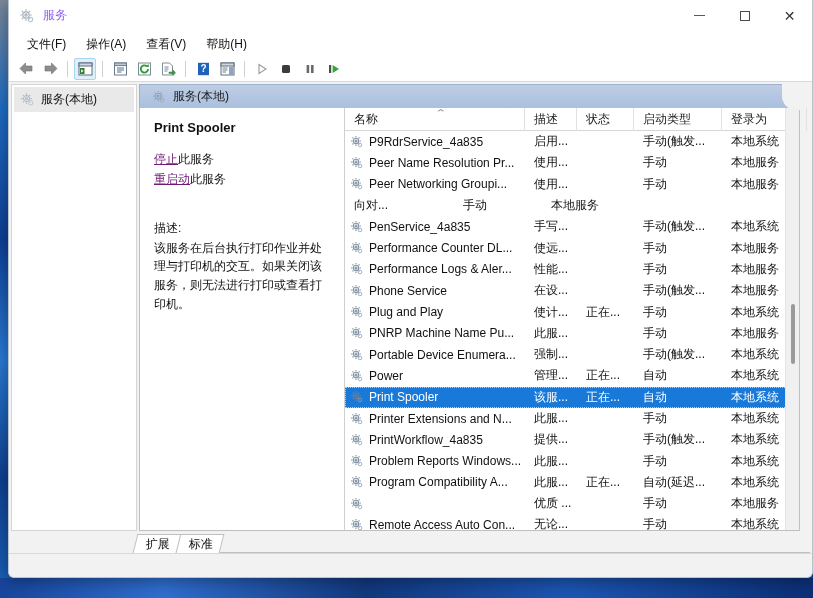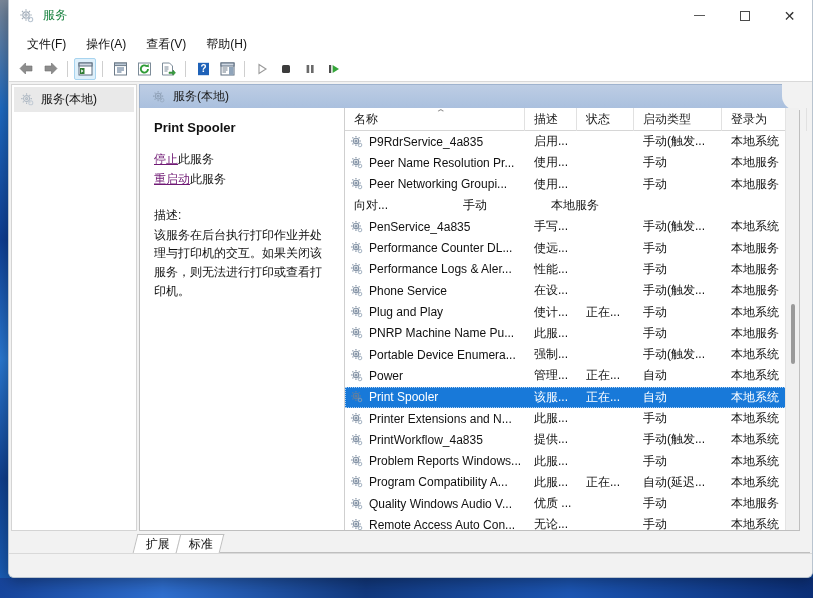--- a/index.html
+++ b/index.html
@@ -42,21 +42,21 @@
     height: 32px; background: #ffffff;
     display: flex; align-items: center;
     position: relative; flex: 0 0 32px;
     border-bottom: 1px solid #ffffff;
   }
   .title-icon {
     width: 16px; height: 16px; margin-left: 10px; margin-right: 8px;
     flex: 0 0 16px; opacity: .62;
   }
   .title-text {
-    font-size: 12px; color: #15803d; letter-spacing: .3px;
+    font-size: 12px; color: #8b5cf6; letter-spacing: .3px;
   }
   .win-buttons { margin-left: auto; display: flex; height: 32px; }
   .win-btn {
     width: 45px; height: 32px; display: flex; align-items: center; justify-content: center;
     font-size: 12px; color: #444; line-height: 1;
   }
   .glyph-min { display:block; width:11px; height:1px; background:#5a5a5a; }
   .glyph-max { display:block; width:10px; height:10px; border:1px solid #4a4a4a; }
   .glyph-close { display:block; font-size:14px; color:#333; font-family:"DejaVu Sans",sans-serif; }
 
@@ -114,21 +114,21 @@
     border:1px solid #bfbfbf; border-top:none; }
 
   
   .detail {
     width: 205px; flex: 0 0 205px; background: #fff; padding: 12px 14px 8px 14px;
     border-right: 1px solid #cfcfcf; overflow: hidden; font-size: 12px; color:#111;
   }
   .detail-title { font-weight: bold; font-size: 13px; margin-bottom: 16px; }
   .detail-link { color: #701a75; text-decoration: underline; cursor: pointer; }
   .detail-line { margin-bottom: 3px; line-height: 1.45; }
-  .detail-desc-label { margin-top: 18px; margin-bottom: 2px; }
+  .detail-desc-label { margin-top: 31px; margin-bottom: 2px; }
   .detail-desc { line-height: 1.55; }
 
   
   .list-wrap { flex: 1 1 auto; display: flex; flex-direction: column; min-width:0; background:#fff; position: relative;}
   .list-header {
     display: flex; height: 23px; flex: 0 0 23px;
     background: #ffffff; border-bottom: 1px solid #d6d6d6;
     font-size: 12px; color: #1b1b1b; align-items: center; position: relative;
   }
   .lh-cell { padding-left: 9px; border-right: 1px solid #e1e1e1; height:23px; display:flex;align-items:center; overflow:hidden; white-space:nowrap;}
@@ -643,21 +643,20 @@
               <div class="row">
                 <div class="cell name c-name">
                   <svg class="svc-icon" viewBox="0 0 16 16">
                     <g fill="none" stroke="#6f8096" stroke-width="1.3">
                       <circle cx="6.8" cy="6.8" r="3.1"></circle>
                       <circle cx="6.8" cy="6.8" r="1.1"></circle>
                       <path d="M6.8 1.1v1.6M6.8 10.9v1.6M1.1 6.8h1.6M10.9 6.8h1.6M2.8 2.8l1.1 1.1M9.7 9.7l1.1 1.1M10.9 2.8L9.8 3.9M3.9 9.7L2.8 10.8"></path>
                     </g>
                     <circle cx="11.4" cy="11.4" r="2.1" fill="none" stroke="#90a1b3" stroke-width="1.1"></circle>
                   </svg>
-                  <span>Quality Windows Audio V...</span>
                 </div>
                 <div class="cell c-desc">优质 ...</div>
                 <div class="cell c-state"></div>
                 <div class="cell c-start">手动</div>
                 <div class="cell c-logon">本地服务</div>
               </div>
               <div class="row">
                 <div class="cell name c-name">
                   <svg class="svc-icon" viewBox="0 0 16 16">
                     <g fill="none" stroke="#6f8096" stroke-width="1.3">

